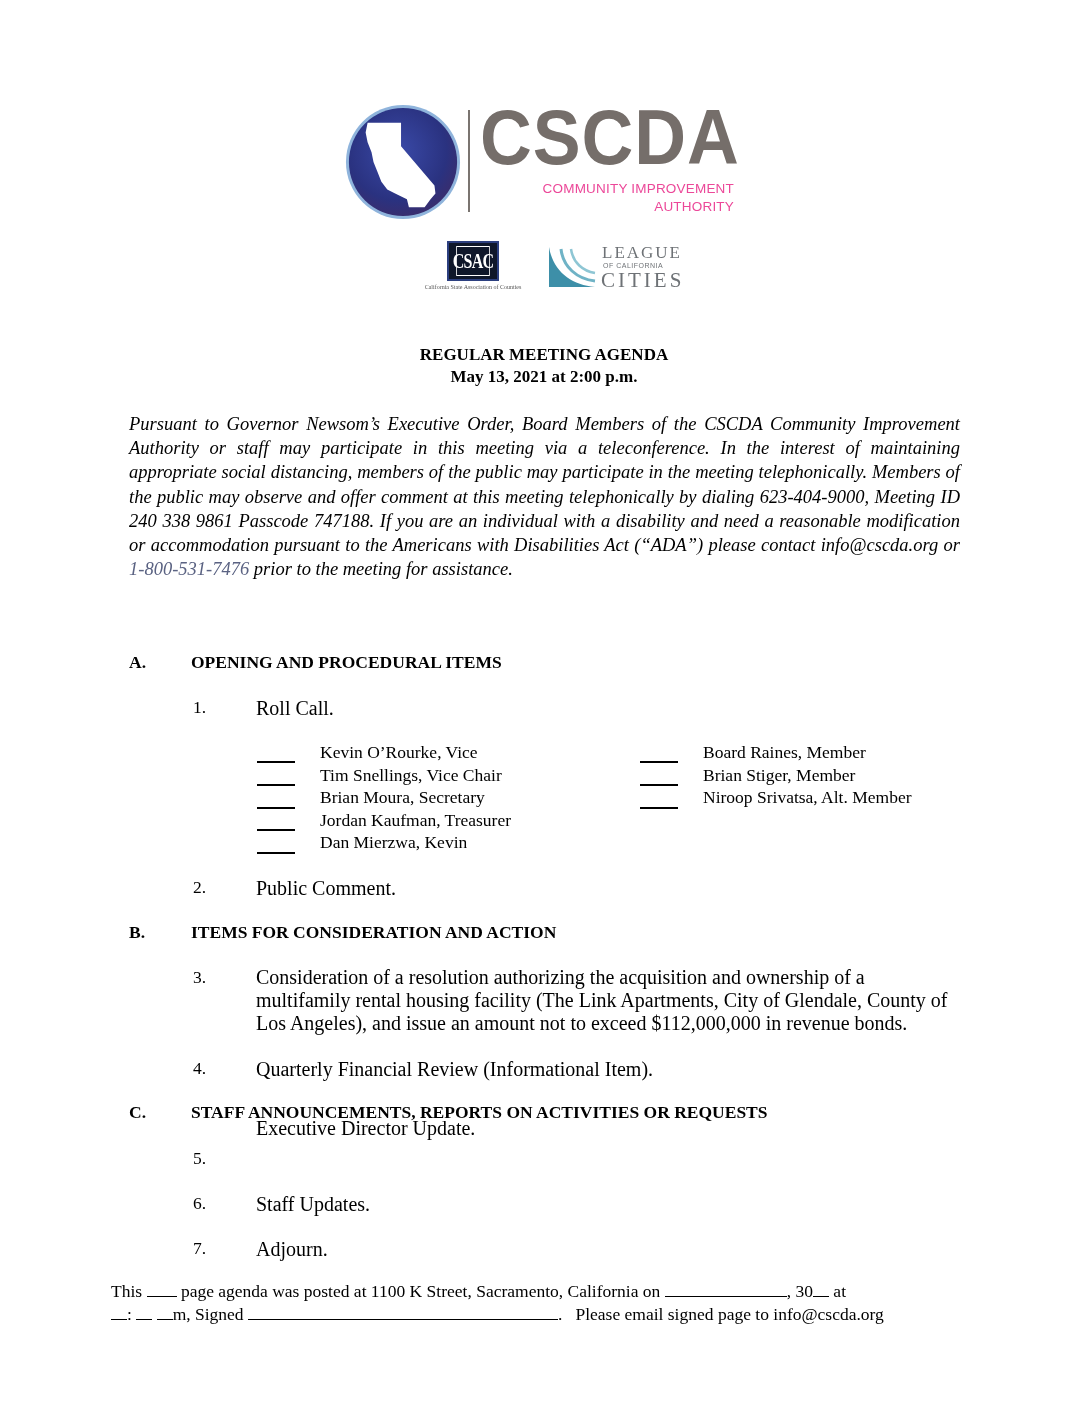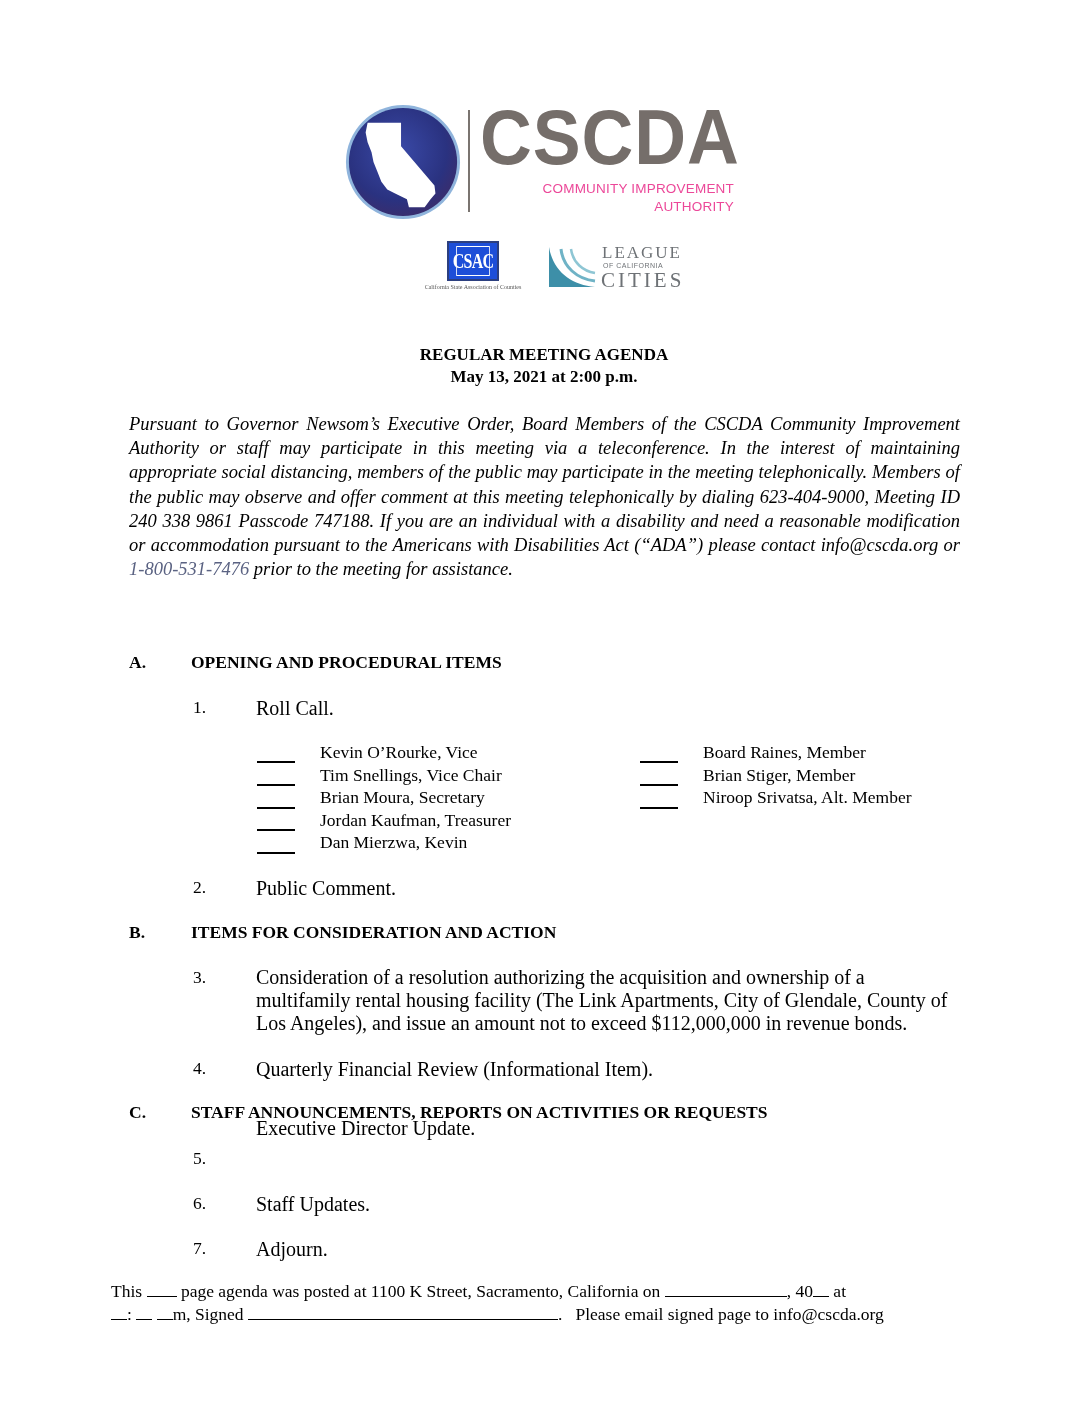--- a/index.html
+++ b/index.html
@@ -18,21 +18,21 @@
       transform: scaleX(0.92); transform-origin: left top;
     }
     #cscda-sub1, #cscda-sub2 {
       font-family: "Liberation Sans", "DejaVu Sans", sans-serif; font-size: 13.5px; color: #ec4899;
       text-align: right; width: 240px; left: 494px; letter-spacing: 0.2px;
     }
     #cscda-sub1 { top: 181px; }
     #cscda-sub2 { top: 199px; }
 
     
-    #csac-box { left: 447px; top: 241px; width: 52px; height: 40px; background: #1d4ed8; border: 2px solid #2c3f7f; box-sizing: border-box; }
+    #csac-box { left: 447px; top: 241px; width: 52px; height: 40px; background: #0f172a; border: 2px solid #2c3f7f; box-sizing: border-box; }
     #csac-inner { position:absolute; left:3px; top:3px; right:3px; bottom:3px; border:1px solid #fff; display:flex; align-items:center; justify-content:center;
       font-family: "Liberation Serif", serif; color:#fff; font-size:20px; font-weight:700; letter-spacing:-1px; transform: scaleX(0.8);}
     #csac-caption { left: 412px; top: 284px; width: 122px; text-align:center; font-size: 6px; color:#555; font-family:"Liberation Serif", serif; }
     #league-mark { left: 547px; top: 245px; width: 50px; height: 44px; }
     #league-l1 { left: 602px; top: 243px; font-family:"Liberation Serif", serif; font-size: 17px; color:#6e7276; letter-spacing: 2px; }
     #league-l2 { left: 603px; top: 262px; font-family:"Liberation Sans", sans-serif; font-size: 7px; color:#6e7276; letter-spacing: 0.5px; }
     #league-l3 { left: 601px; top: 268px; font-family:"Liberation Serif", serif; font-size: 21px; color:#6e7276; letter-spacing: 3px; }
 
     
     .center-bold { left: 0; width: 1088px; text-align: center; font-weight: 700; font-size: 17px; }
@@ -131,14 +131,14 @@
 
 <div class="abs sec-letter" style="top:1102px">C.</div>
 <div class="abs sec-title" style="top:1102px">STAFF ANNOUNCEMENTS, REPORTS ON ACTIVITIES OR REQUESTS</div>
 <div class="abs item-num" style="top:1148px">5.</div>
 <div class="abs item-text" style="top:1117px">Executive Director Update.</div>
 <div class="abs item-num" style="top:1193px">6.</div>
 <div class="abs item-text" style="top:1193px">Staff Updates.</div>
 <div class="abs item-num" style="top:1238px">7.</div>
 <div class="abs item-text" style="top:1238px">Adjourn.</div>
 
-<div id="footer-line1" class="abs"><span>This </span><span class="uline" style="width:30px"></span><span> page agenda was posted at 1100 K Street, Sacramento, California on </span><span class="uline" style="width:122px"></span><span>, 40</span><span class="uline" style="width:16px"></span><span> at</span></div>
+<div id="footer-line1" class="abs"><span>This </span><span class="uline" style="width:30px"></span><span> page agenda was posted at 1100 K Street, Sacramento, California on </span><span class="uline" style="width:122px"></span><span>, 30</span><span class="uline" style="width:16px"></span><span> at</span></div>
 <div id="footer-line2" class="abs"><span class="uline" style="width:16px"></span><span>: </span><span class="uline" style="width:16px"></span><span> </span><span class="uline" style="width:16px"></span><span>m, Signed </span><span class="uline" style="width:310px"></span><span>.   Please email signed page to info@cscda.org</span></div>
 
 </body></html>

